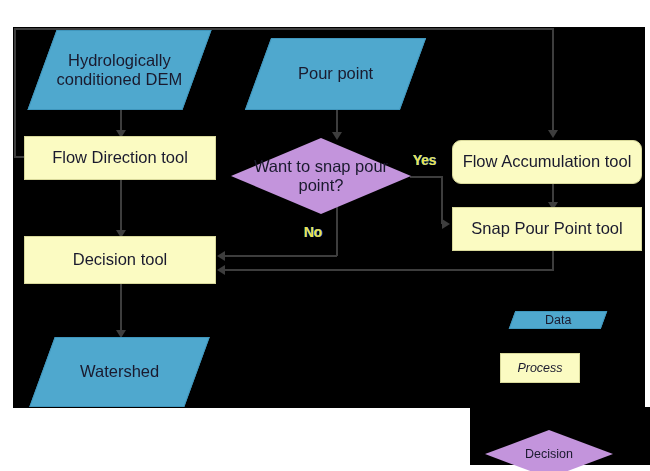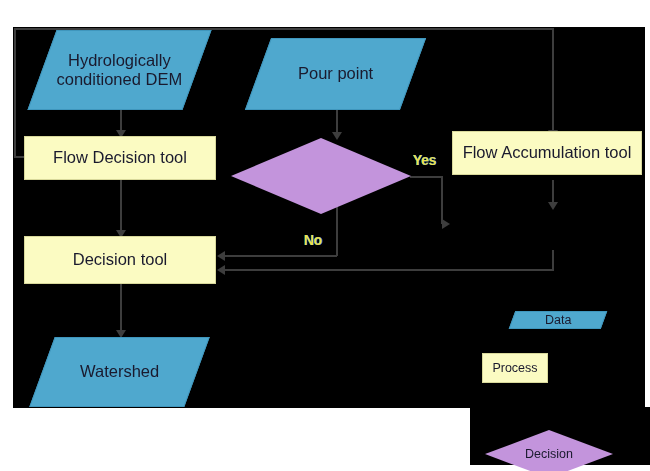--- a/index.html
+++ b/index.html
@@ -156,48 +156,52 @@
 
   <div class="node data-shape t-big" style="left:42px; top:30px; width:155px; height:80px;">
     <span class="lbl">Hydrologically conditioned DEM</span>
   </div>
 
   <div class="node data-shape t-big" style="left:258px; top:38px; width:155px; height:72px;">
     <span class="lbl">Pour point</span>
   </div>
 
   <div class="node process-shape t-big" style="left:24px; top:136px; width:192px; height:44px;">
-    <span class="lbl">Flow Decision tool</span>
-  </div>
-
-  <div class="node process-shape t-big" style="left:452px; top:131px; width:190px; height:44px;">
+    <span class="lbl">Flow Direction tool</span>
+  </div>
+
+  <div class="node process-shape t-big" style="left:452px; top:140px; width:190px; height:44px;border-radius:9px;">
     <span class="lbl">Flow Accumulation tool</span>
   </div>
 
   <div class="node decision-shape t-big" style="left:231px; top:138px; width:180px; height:76px;">
     <span class="dia"></span>
-  </div>
-
+    <span class="lbl">Want to snap pour point?</span>
+  </div>
+
+  <div class="node process-shape t-big" style="left:452px; top:207px; width:190px; height:44px;">
+    <span class="lbl">Snap Pour Point tool</span>
+  </div>
 
   <div class="node process-shape t-big" style="left:24px; top:236px; width:192px; height:48px;">
     <span class="lbl">Decision tool</span>
   </div>
 
   <div class="node data-shape t-big" style="left:42px; top:337px; width:155px; height:70px;">
     <span class="lbl">Watershed</span>
   </div>
 
   <div class="branch-lbl" style="left:413px; top:152px;">Yes</div>
-  <div class="branch-lbl" style="left:304px; top:232px;">No</div>
+  <div class="branch-lbl" style="left:304px; top:224px;">No</div>
 
   <div class="legend-item data-shape" style="left:512px; top:311px; width:92px; height:18px;">
     <span class="lbl">Data</span>
   </div>
 
-  <div class="legend-item process-shape" style="left:482px; top:353px; width:66px; height:30px;">
+  <div class="legend-item process-shape" style="left:500px; top:353px; width:80px; height:30px;font-style:italic;">
     <span>Process</span>
   </div>
 
   <div class="legend-item decision-shape" style="left:485px; top:430px; width:128px; height:48px;">
     <span class="dia"></span>
     <span class="lbl">Decision</span>
   </div>
 
 </div>
 

